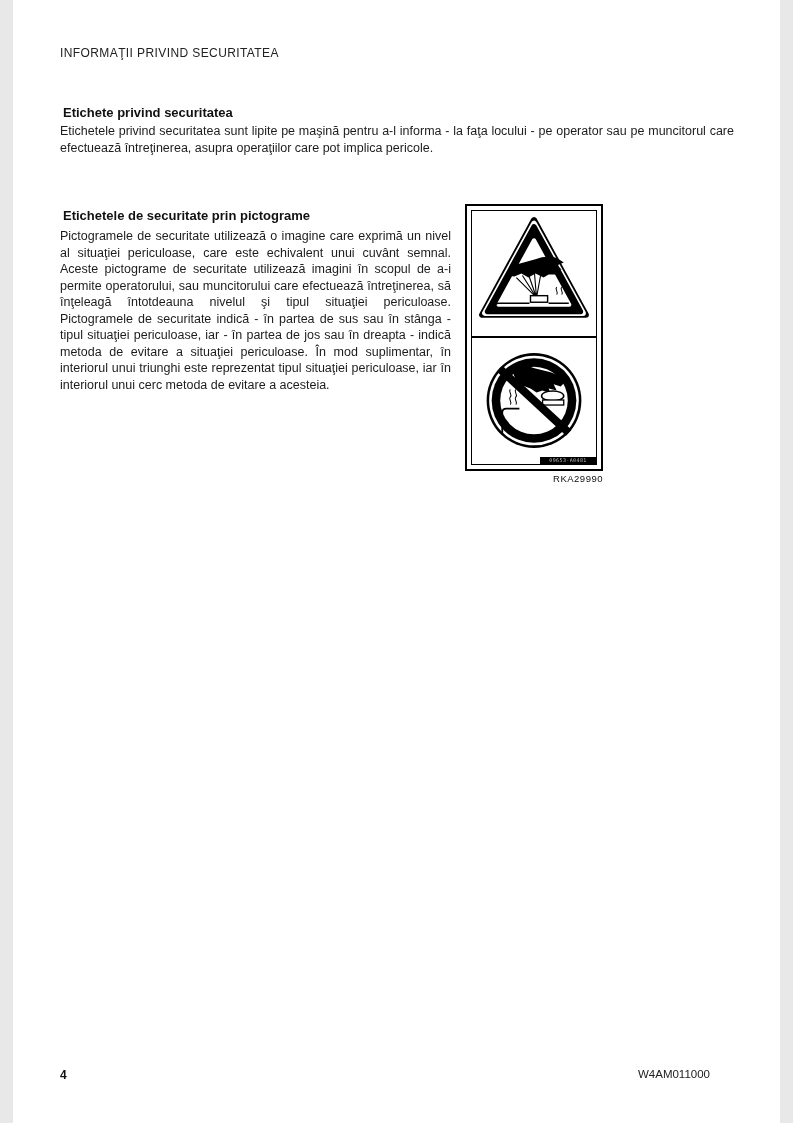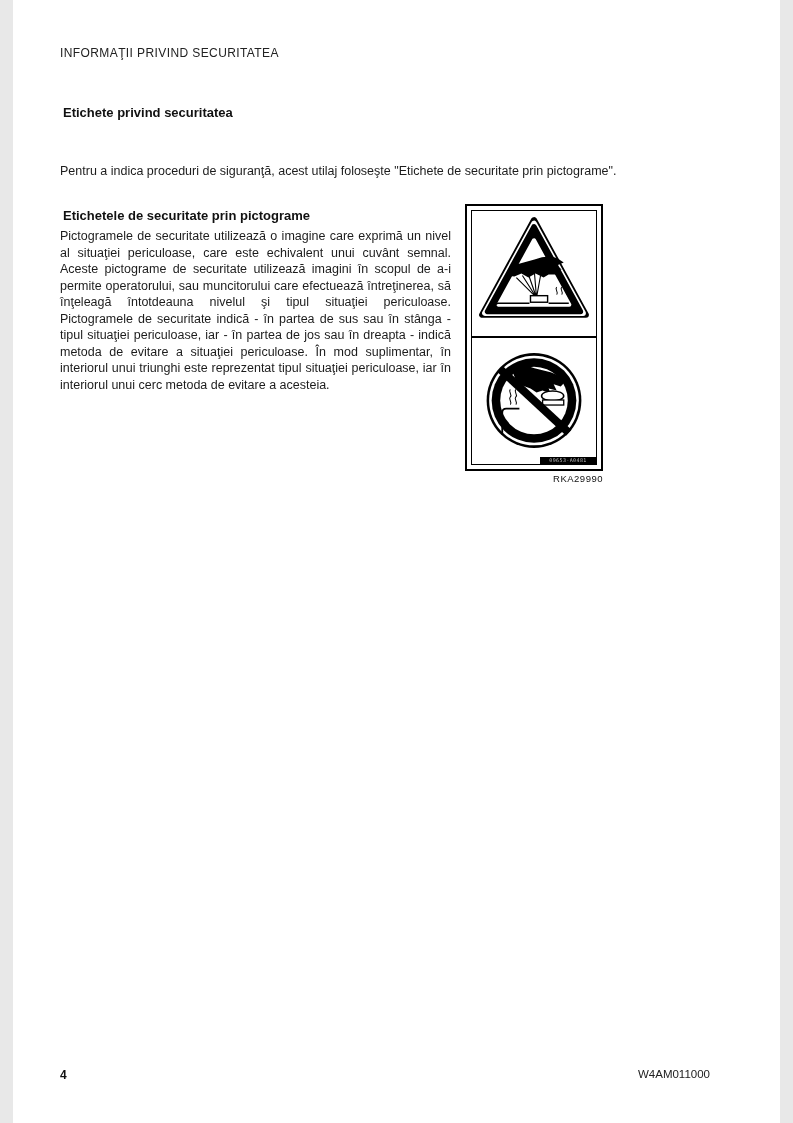--- a/index.html
+++ b/index.html
@@ -68,21 +68,21 @@
 </style>
 </head>
 <body>
 
 <div class="page">
 
   <div class="doc-header">INFORMAŢII PRIVIND SECURITATEA</div>
 
 
   <h2 class="h-bold h1">Etichete privind securitatea</h2>
-  <p class="para para-2">Pentru a indica proceduri de siguranţă, acest utilaj foloseşte "Etichete de securitate prin pictograme".</p>
+  <p class="para para-1">Etichetele privind securitatea sunt lipite pe maşină pentru a-l informa - la faţa locului - pe operator sau pe muncitorul care efectuează întreţinerea, asupra operaţiilor care pot implica pericole.</p>
 
   <h2 class="h-bold h2">Etichetele de securitate prin pictograme</h2>
   <div class="col-text">Pictogramele de securitate utilizează o imagine care exprimă un nivel al situaţiei periculoase, care este echivalent unui cuvânt semnal. Aceste pictograme de securitate utilizează imagini în scopul de a-i permite operatorului, sau muncitorului care efectuează întreţinerea, să înţeleagă întotdeauna nivelul şi tipul situaţiei periculoase. Pictogramele de securitate indică - în partea de sus sau în stânga - tipul situaţiei periculoase, iar - în partea de jos sau în dreapta - indică metoda de evitare a situaţiei periculoase. În mod suplimentar, în interiorul unui triunghi este reprezentat tipul situaţiei periculoase, iar în interiorul unui cerc metoda de evitare a acesteia.</div>
 
   <div class="fig-outer">
     <div class="fig-inner">
 
       <div class="fig-panel-top">
         <svg viewBox="0 0 123 124">
 

